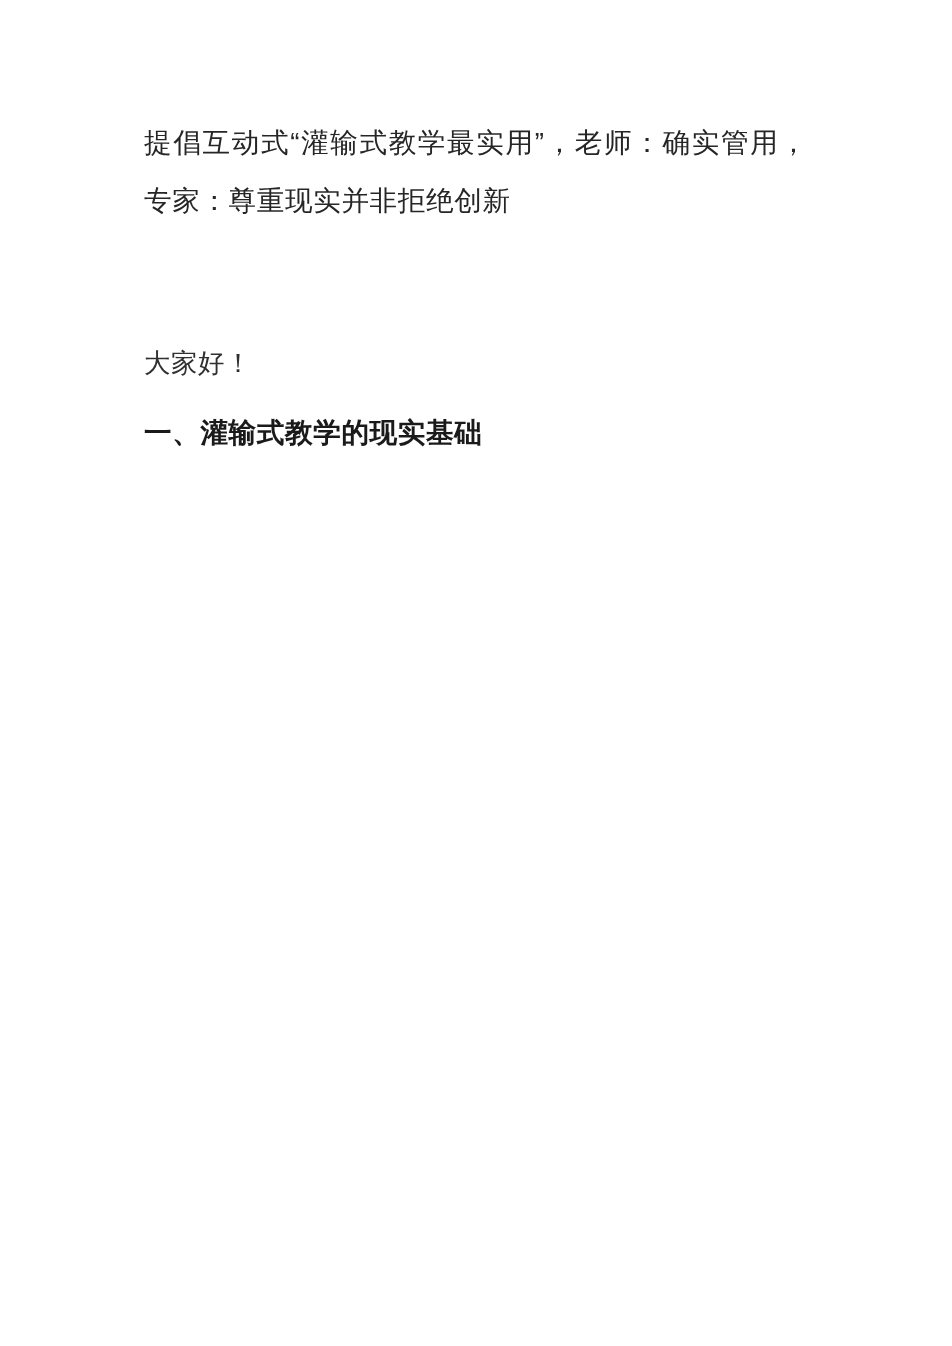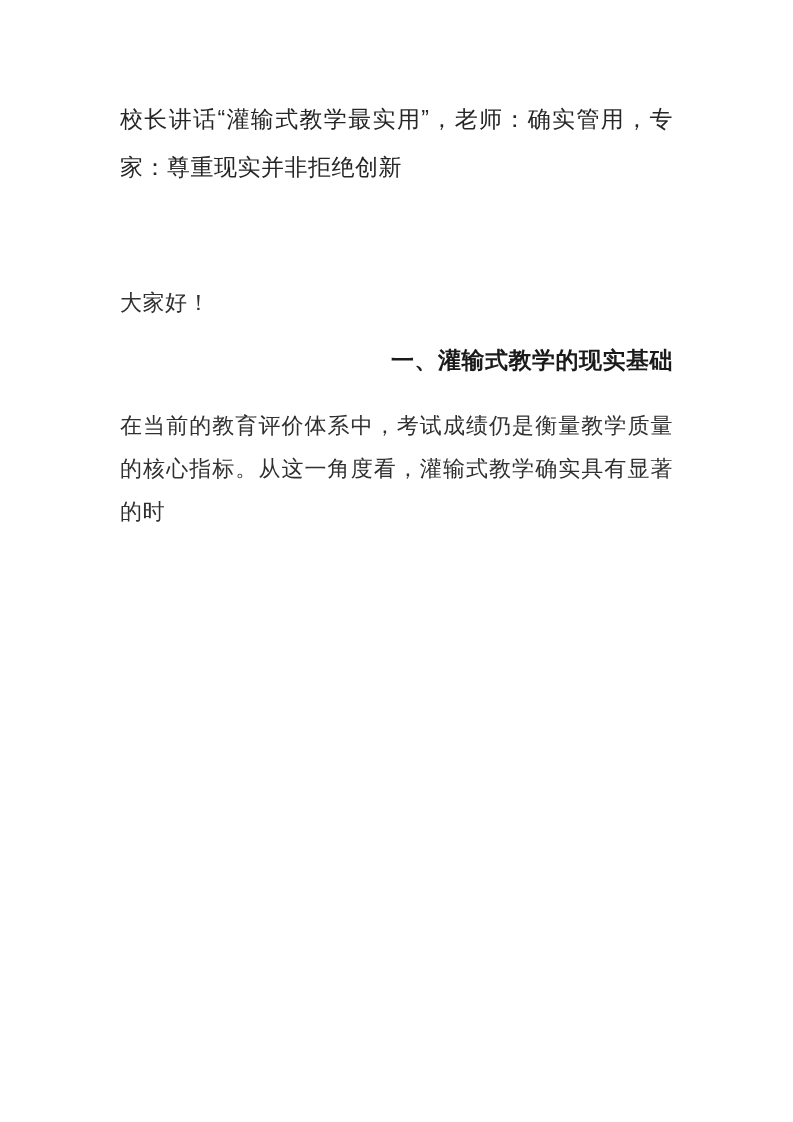--- a/index.html
+++ b/index.html
@@ -36,43 +36,41 @@
     text-align: justify;
     letter-spacing: 0.5px;
   }
   .doc-h2 {
     font-size: 23px;
     font-weight: 700;
     line-height: 1.6;
     margin: 18px 0 26px 0;
     color: #1a1a1a;
     letter-spacing: 0.5px;
-    text-align: right;
   }
   .doc-h3 {
     font-size: 22px;
     font-weight: 700;
     line-height: 1.6;
     margin: 0 0 26px 0;
     color: #1a1a1a;
     letter-spacing: 0.5px;
   }
   .doc-p:last-child {
     margin-bottom: 0;
   }
 </style>
 </head>
 <body>
 
 <div class="page">
 
-  <h1 class="doc-title">校长讲话“灌输式教学最实用”，老师：确实管用，专家：尊重现实并非拒绝创新</h1>
+  <h1 class="doc-title">提倡互动式“灌输式教学最实用”，老师：确实管用，专家：尊重现实并非拒绝创新</h1>
 
 
   <p class="doc-p">大家好！</p>
 
 
   <h2 class="doc-h2">一、灌输式教学的现实基础</h2>
 
 
-  <p class="doc-p">在当前的教育评价体系中，考试成绩仍是衡量教学质量的核心指标。从这一角度看，灌输式教学确实具有显著的时</p>
 
 </div>
 
 </body></html>

